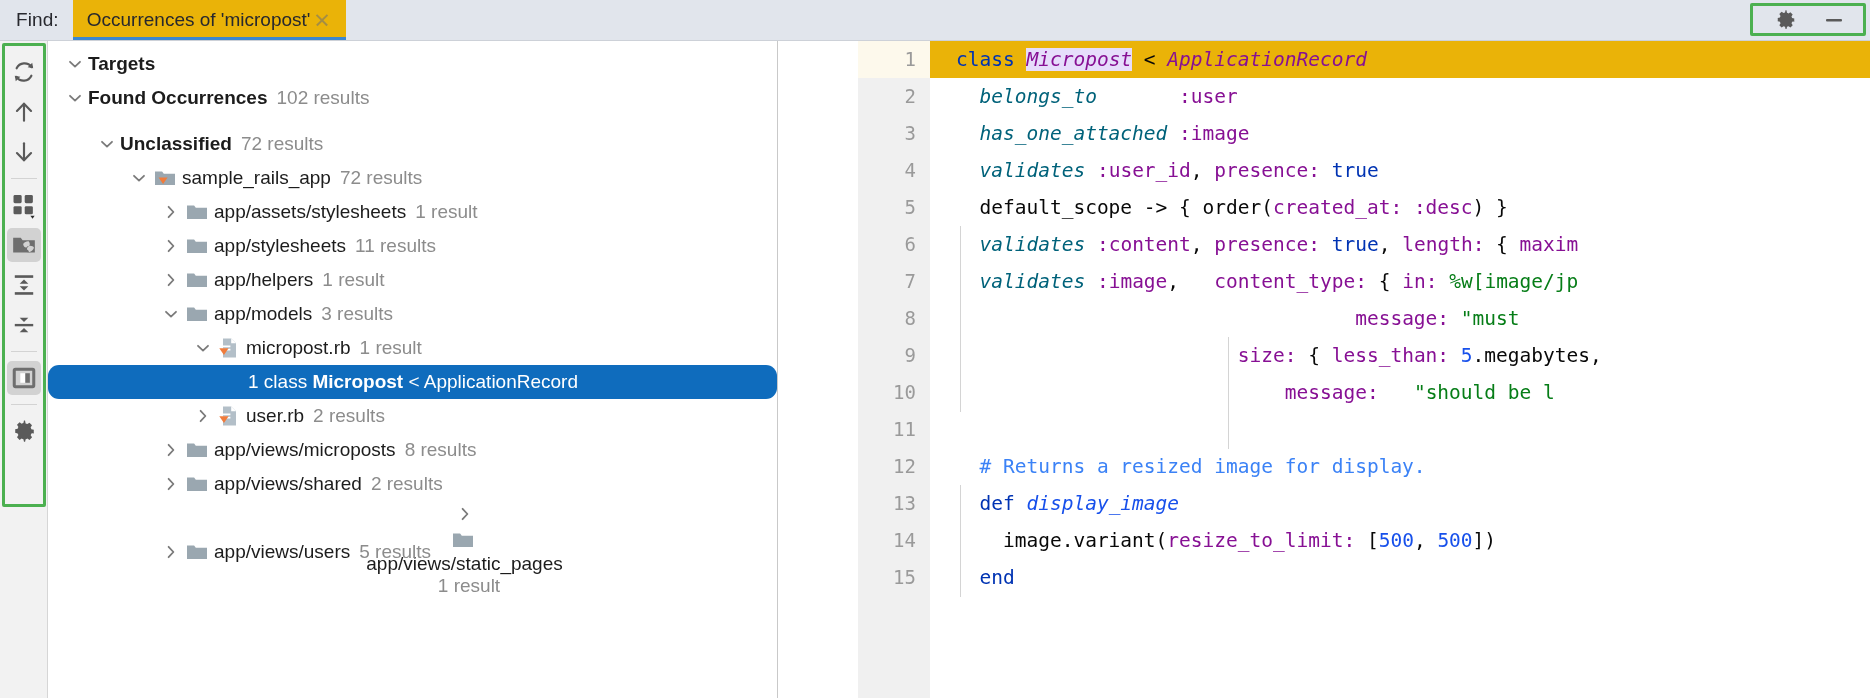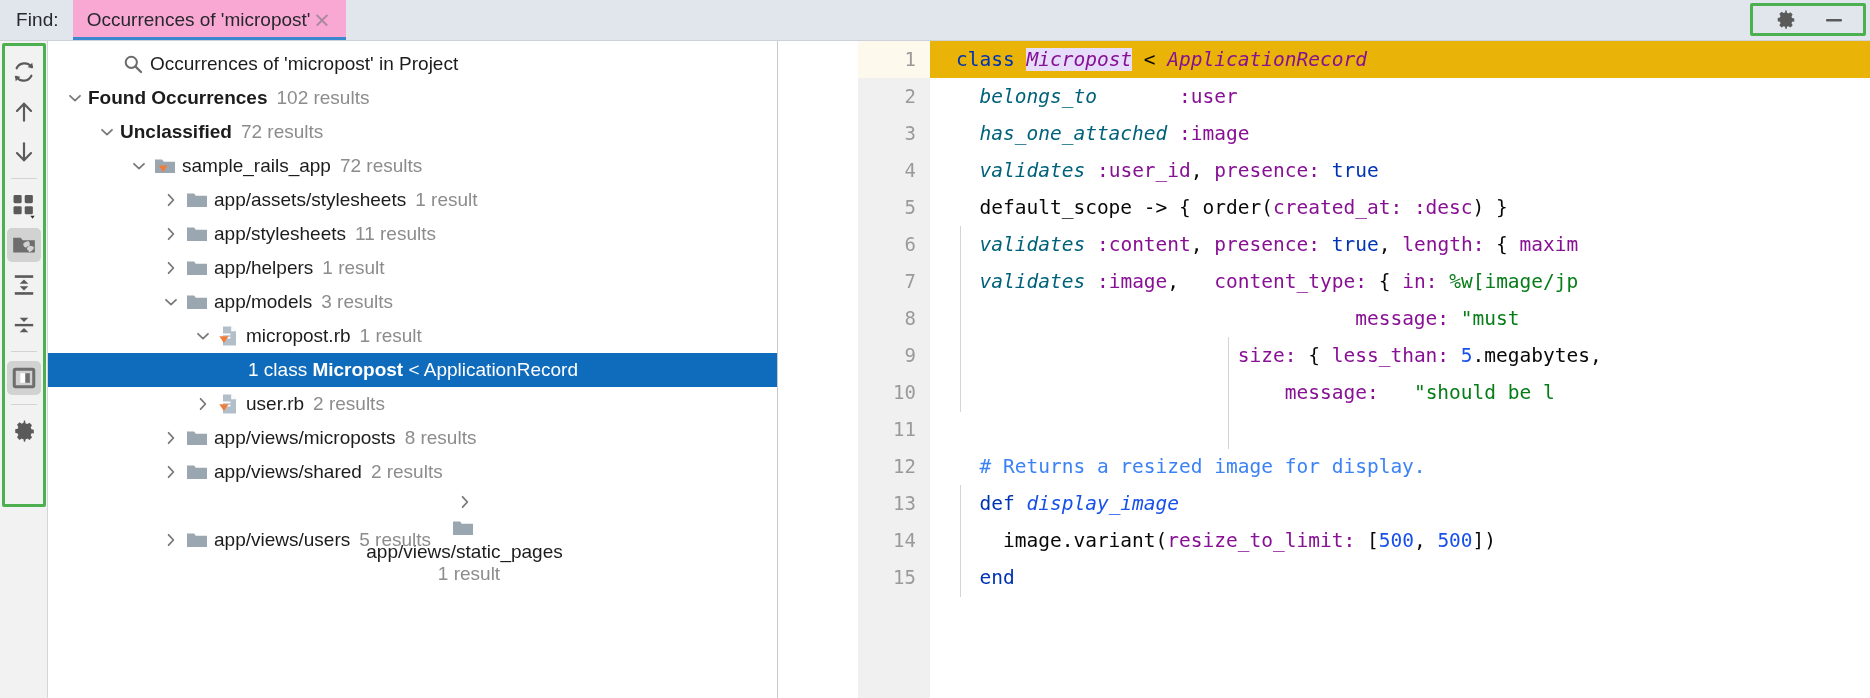--- a/index.html
+++ b/index.html
@@ -38,21 +38,21 @@
     font-size: 19px;
     color: #27282e;
     letter-spacing: .1px;
   }
   .find-tab {
     position: relative;
     display: flex;
     align-items: center;
     gap: 4px;
     padding: 0 16px 0 14px;
-    background: #f9a8d4;
+    background: #eab308;
     cursor: default;
   }
   .find-tab-text {
     font-size: 19px;
     color: #27282e;
     white-space: nowrap;
   }
   .find-tab-underline {
     position: absolute;
     left: 0; right: 0; bottom: 0;
@@ -374,40 +374,38 @@
                 <path fill="#5a5a5a" d="M12 8.2a3.8 3.8 0 1 0 0 7.6 3.8 3.8 0 0 0 0-7.6zm0 5.8a2 2 0 1 1 0-4 2 2 0 0 1 0 4z"></path>
                 <path fill="#5a5a5a" d="M20.3 13.6l-.07-1.6.07-1.6-2.23-.5a6.4 6.4 0 0 0-.62-1.5l1.22-1.94-2.26-2.26-1.93 1.22a6.4 6.4 0 0 0-1.5-.62L12.48 2.2h-.96L11.02 4.4c-.53.13-1.03.34-1.5.62L7.6 3.8 5.34 6.06l1.22 1.94c-.28.47-.49.97-.62 1.5l-2.23.5.07 1.6-.07 1.6 2.23.5c.13.53.34 1.03.62 1.5L5.34 17.2l2.26 2.26 1.93-1.22c.47.28.97.49 1.5.62l.5 2.23h1.0l.5-2.23c.53-.13 1.03-.34 1.5-.62l1.93 1.22 2.26-2.26-1.22-1.94c.28-.47.49-.97.62-1.5l2.23-.5z"></path>
               </svg>
             </span>
           </div>
         </div>
     </div>
 
     <div class="tree-pane">
       <div class="tree-inner" id="tree-inner">
-          <div class="tree-row" style="padding-left: 46px;">
-            <span class="twisty"></span>
-            <span class="node-icon">
-              <svg width="22" height="22" viewBox="0 0 22 22">
-                <circle cx="9.3" cy="9.3" r="5.6" fill="none" stroke="#6b6b6b" stroke-width="2"></circle>
-                <path stroke="#6b6b6b" stroke-width="2.2" stroke-linecap="round" d="M13.6 13.6L19 19"></path>
-              </svg>
-            </span>
-            <span class="label-main">Occurrences of 'micropost' in Project</span>
+          <div class="tree-row" style="padding-left: 14px;">
+            <span class="twisty">
+              <svg width="18" height="18" viewBox="0 0 18 18">
+                <path fill="none" stroke="#7a7a7a" stroke-width="1.8" stroke-linecap="round" stroke-linejoin="round" d="M4 6.8L9 11.6 14 6.8"></path>
+              </svg>
+            </span>
+            <span class="label-main bold">Targets</span>
           </div>
           <div class="tree-row" style="padding-left: 14px;">
             <span class="twisty">
               <svg width="18" height="18" viewBox="0 0 18 18">
                 <path fill="none" stroke="#7a7a7a" stroke-width="1.8" stroke-linecap="round" stroke-linejoin="round" d="M4 6.8L9 11.6 14 6.8"></path>
               </svg>
             </span>
             <span class="label-main bold">Found Occurrences</span>
             <span class="label-count">102 results</span>
           </div>
-          <div class="tree-row" style="padding-left: 46px;">
+          <div class="tree-row" style="padding-left: 46px; margin-top: 12px;">
             <span class="twisty">
               <svg width="18" height="18" viewBox="0 0 18 18">
                 <path fill="none" stroke="#7a7a7a" stroke-width="1.8" stroke-linecap="round" stroke-linejoin="round" d="M4 6.8L9 11.6 14 6.8"></path>
               </svg>
             </span>
             <span class="label-main bold">Unclassified</span>
             <span class="label-count">72 results</span>
           </div>
           <div class="tree-row" style="padding-left: 78px;">
             <span class="twisty">
@@ -491,21 +489,21 @@
                 <path fill="#b3bfc8" d="M5 1.5h8.2L18 6.3V20.5H5z"></path>
                 <path fill="#ffffff" d="M5 1.5h8.2V6.3H18z" opacity="0"></path>
                 <path fill="#ffffff" d="M13.2 1.5L18 6.3h-4.8z"></path>
                 <path fill="#ffffff" d="M5 8.6h7.4v1.7H5zM5 11.8h7.4v1.7H5z"></path>
                 <path fill="#f07c3c" d="M1.3 11.3h9.3l-4.65 6.6z"></path>
               </svg>
             </span>
             <span class="label-main">micropost.rb</span>
             <span class="label-count">1 result</span>
           </div>
-          <div class="tree-row selected" style="padding-left: 174px;">
+          <div class="tree-row selected" style="padding-left: 174px; border-radius: 11px;">
             <span class="twisty"></span>
             <span class="sel-text"><span>1 class </span><b>Micropost</b><span> &lt; ApplicationRecord</span></span>
           </div>
           <div class="tree-row" style="padding-left: 142px;">
             <span class="twisty">
               <svg width="18" height="18" viewBox="0 0 18 18">
                 <path fill="none" stroke="#7a7a7a" stroke-width="1.8" stroke-linecap="round" stroke-linejoin="round" d="M6.6 3.8L11.4 9 6.6 14.2"></path>
               </svg>
             </span>
             <span class="node-icon">

